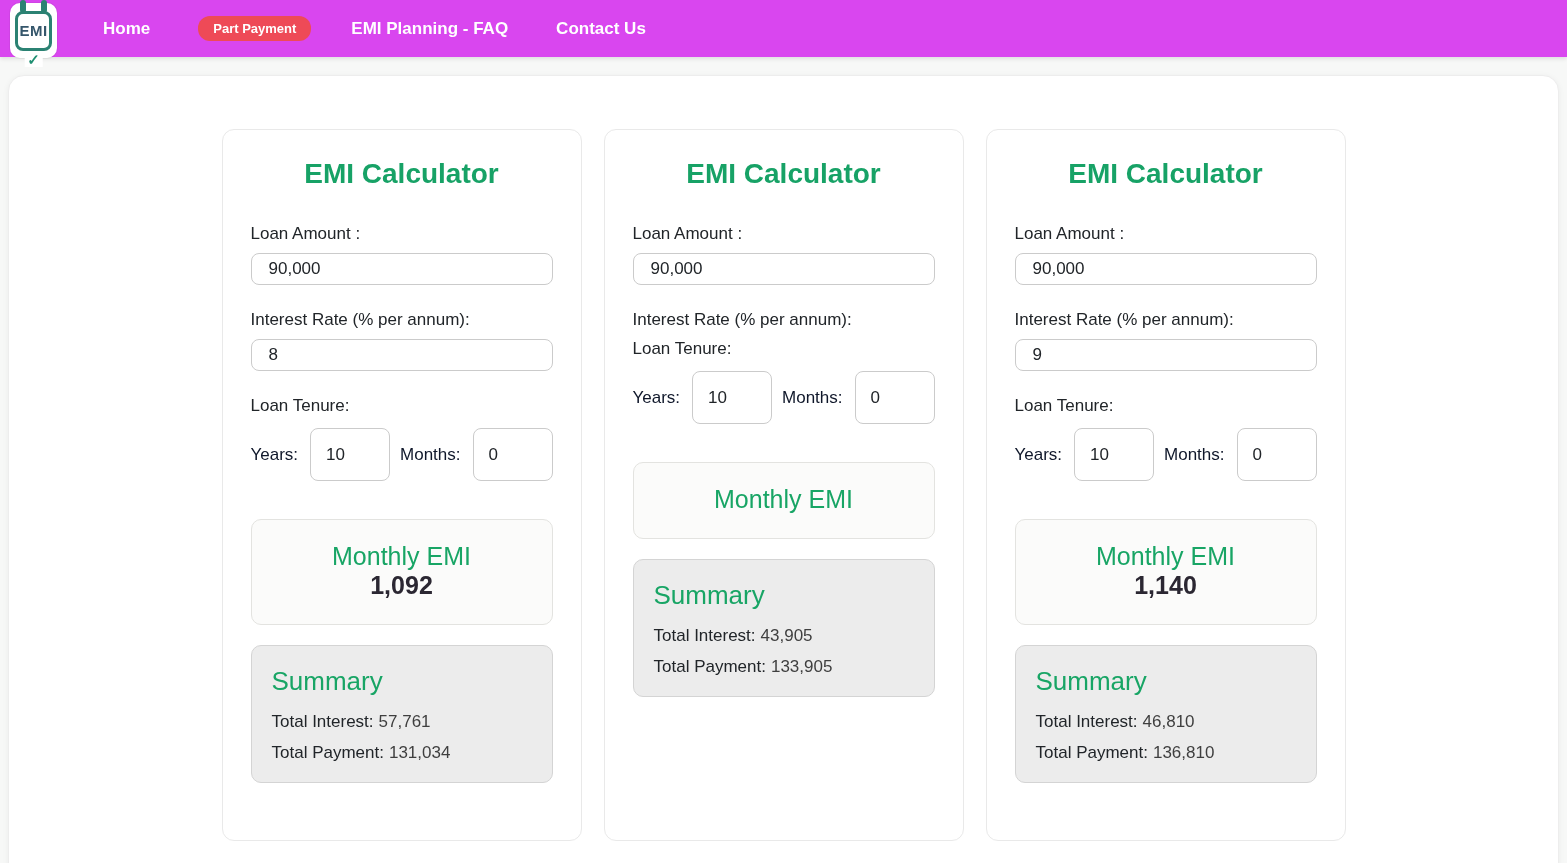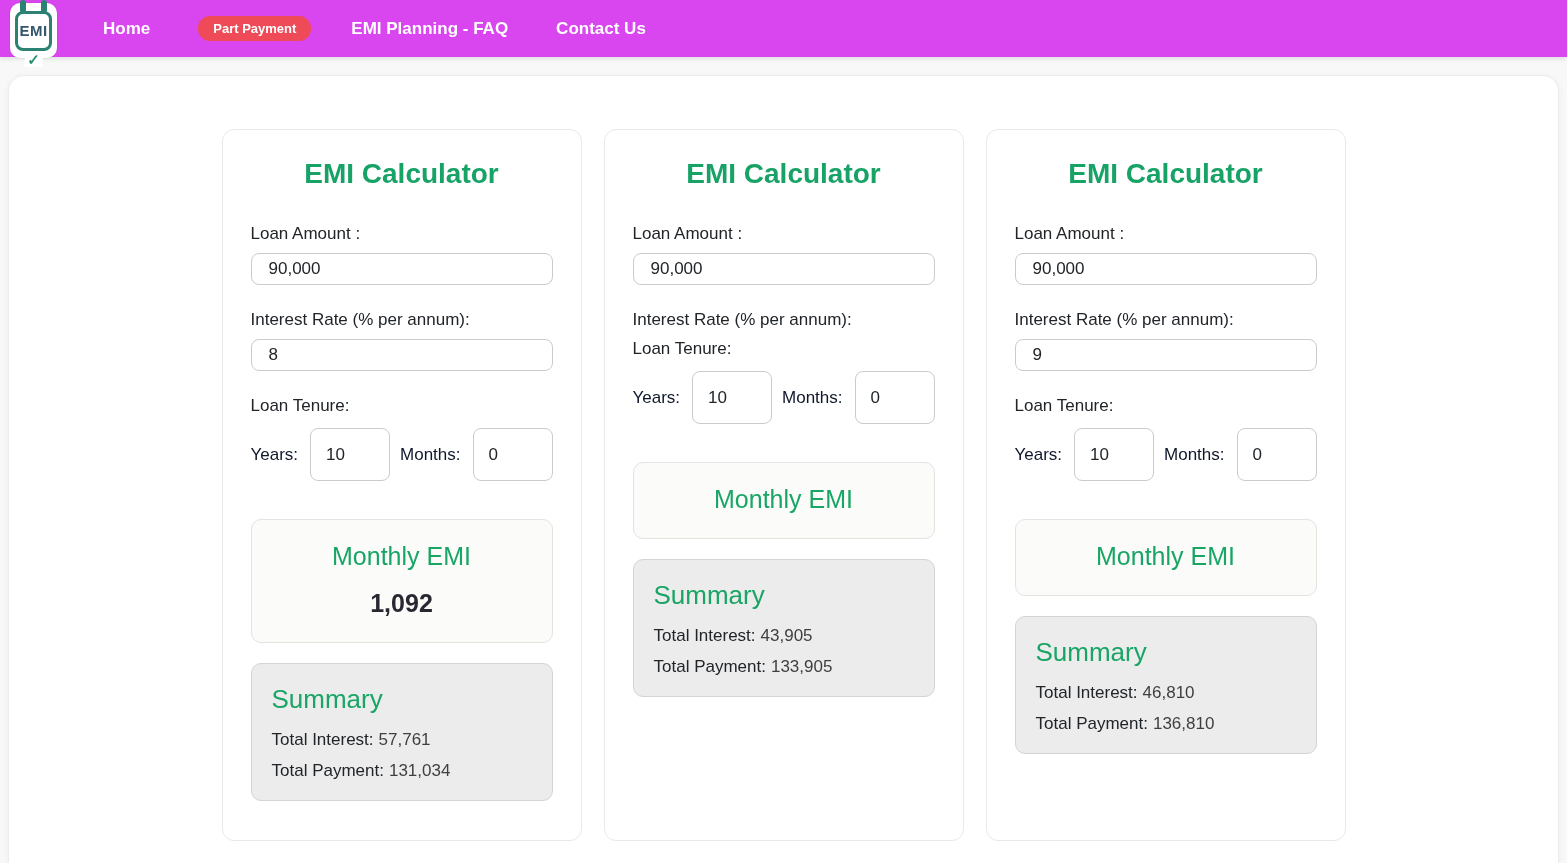--- a/index.html
+++ b/index.html
@@ -102,21 +102,21 @@
     padding: 0 15px; font-size: 17px; color: #212529;
     font-family: "Liberation Sans", sans-serif; background: #ffffff; outline: none;
   }
 
   .emi-box {
     margin-top: 38px;
     background: #fbfbfa; border: 1px solid #e3e3e0; border-radius: 10px;
     text-align: center; padding: 22px 0 24px 0;
   }
   .emi-box-title { color: #18a565; font-size: 25px; }
-  .emi-box-value { color: #2b2732; font-size: 25px; font-weight: 700; margin-top: 18px; }
+  .emi-box-value { color: #2b2732; font-size: 25px; font-weight: 700; }
 
   .summary-box {
     margin-top: 20px;
     background: #ececec; border: 1px solid #d4d4d4; border-radius: 10px;
     padding: 20px 20px 18px 20px; height: 138px;
   }
   .summary-title { color: #18a565; font-size: 26px; margin: 0 0 15px 0; font-weight: 400; }
   .summary-row { font-size: 17px; color: #3f3f3f; margin-bottom: 11px; }
   .summary-row b { color: #212529; font-weight: 400; margin-right: 5px; }
 </style>
@@ -232,20 +232,21 @@
         <input class="small-input" type="text" value="10" style="">
       </div>
       <div class="tenure-group">
         <span class="tenure-label">Months:</span>
         <input class="small-input" type="text" value="0" style="">
       </div>
     </div>
 
     <div class="emi-box">
       <div class="emi-box-title">Monthly EMI</div>
+      <div class="emi-box-value">1,140</div>
     </div>
 
     <div class="summary-box">
       <h3 class="summary-title">Summary</h3>
       <div class="summary-row">
         <b>Total Interest:</b><span>46,810</span>
       </div>
       <div class="summary-row">
         <b>Total Payment:</b><span>136,810</span>
       </div>

